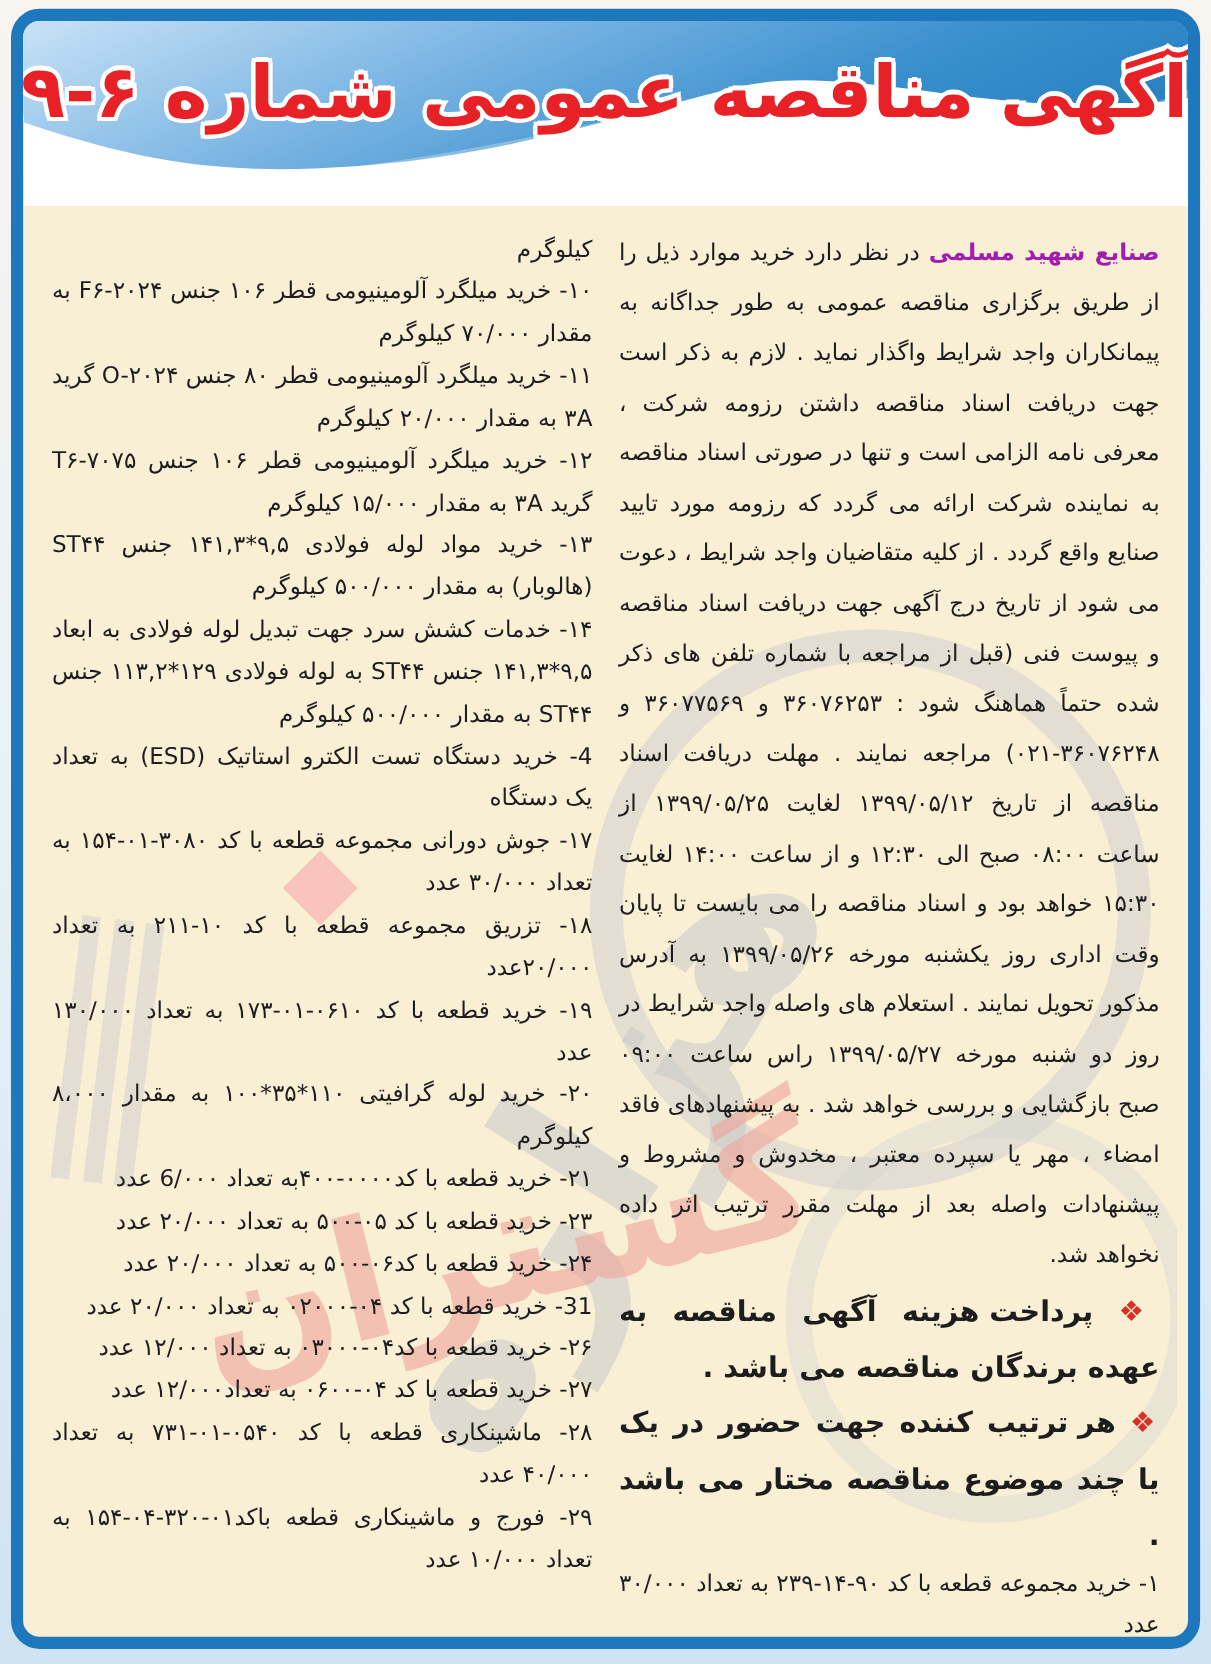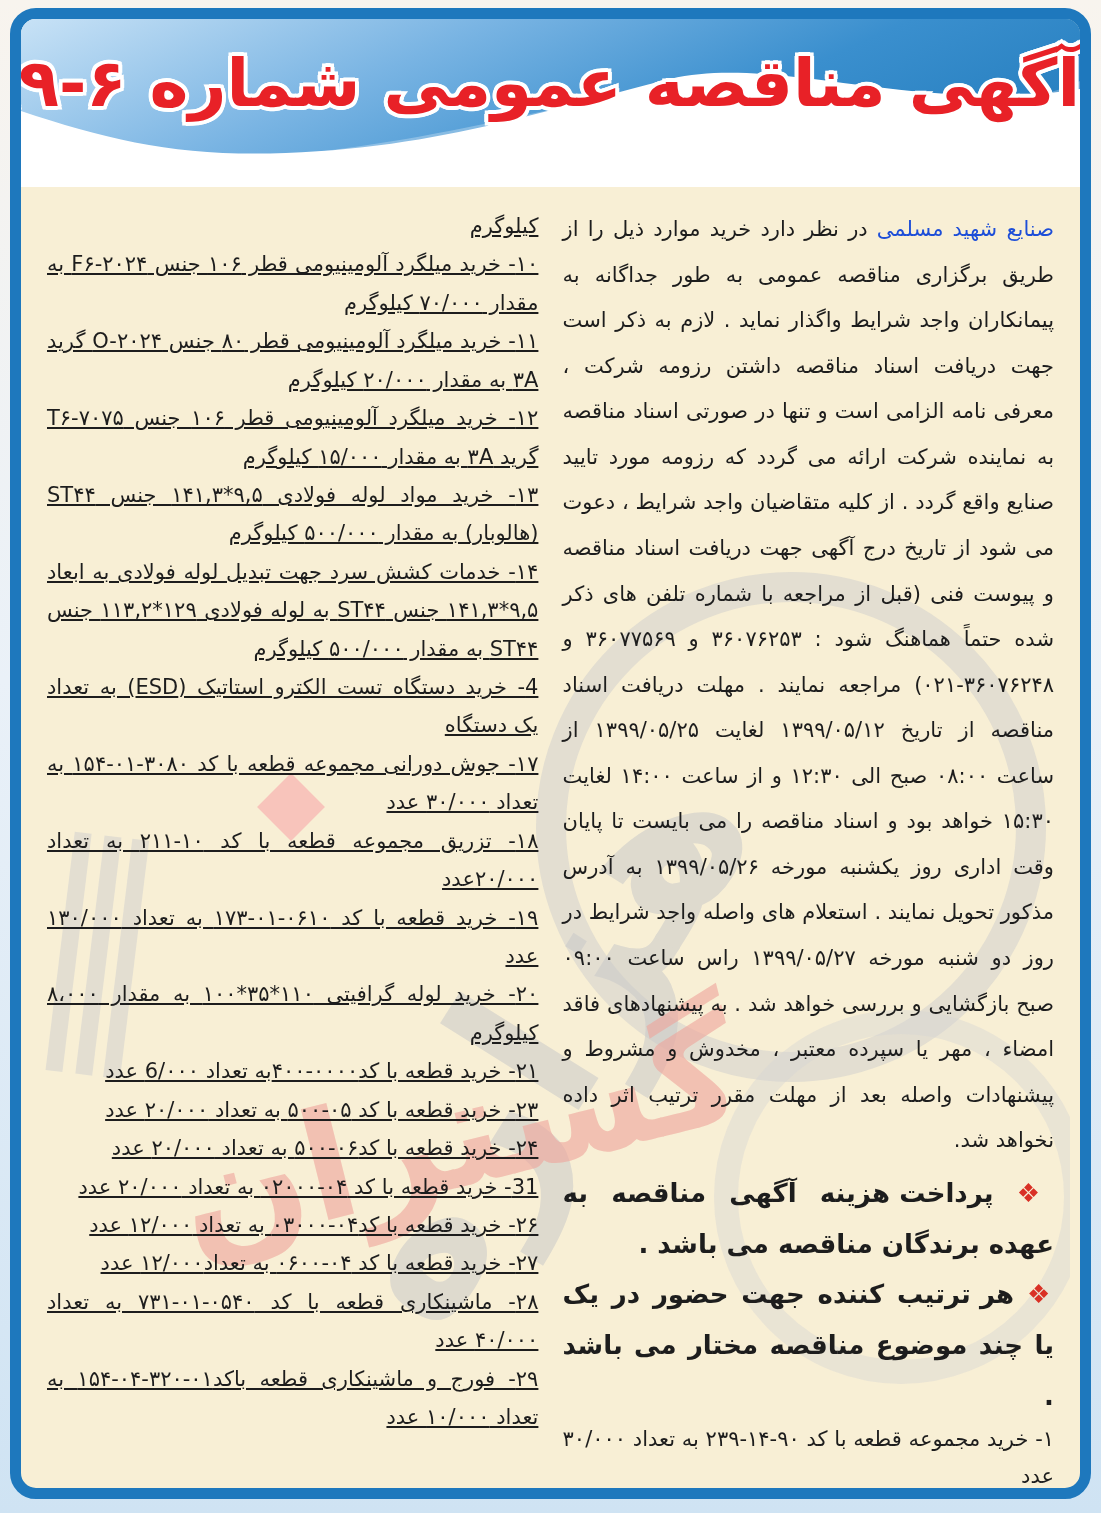--- a/index.html
+++ b/index.html
@@ -41,28 +41,28 @@
     position:absolute;left:246px;top:596px;width:48px;height:48px;
     background:#f8bcb6;opacity:.85;transform:rotate(45deg);
   }
   .wm svg{position:absolute;left:0;top:0;}
   .cols{position:relative;z-index:1;display:flex;justify-content:space-between;}
   .col{width:48.8%;color:#1d1d1d;}
   p{margin:0;}
   .intro{
     font-size:21px;line-height:2.17;text-align:justify;
   }
-  .lead{color:#1d4ed8;font-weight:normal;margin-top:12px;}
+  .lead{color:#a21caf;font-weight:bold;margin-top:12px;}
   .bullets{margin-top:4px;}
   .bullet{
     font-size:26px;line-height:1.95;font-weight:bold;text-align:justify;
   }
   .bmark{color:#d93025;font-weight:normal;}
   .item{font-size:21px;line-height:1.74;text-align:justify;}
-  .col-left .item{line-height:1.83;text-decoration:underline;}
+  .col-left .item{line-height:1.83;}
 </style>
 </head>
 <body>
 
 <div class="card">
 
   <div class="banner">
     <svg viewBox="0 0 1060 168" preserveAspectRatio="none">
       <defs>
         <linearGradient id="bg" x1="0" y1="0" x2="1" y2="0.35">

